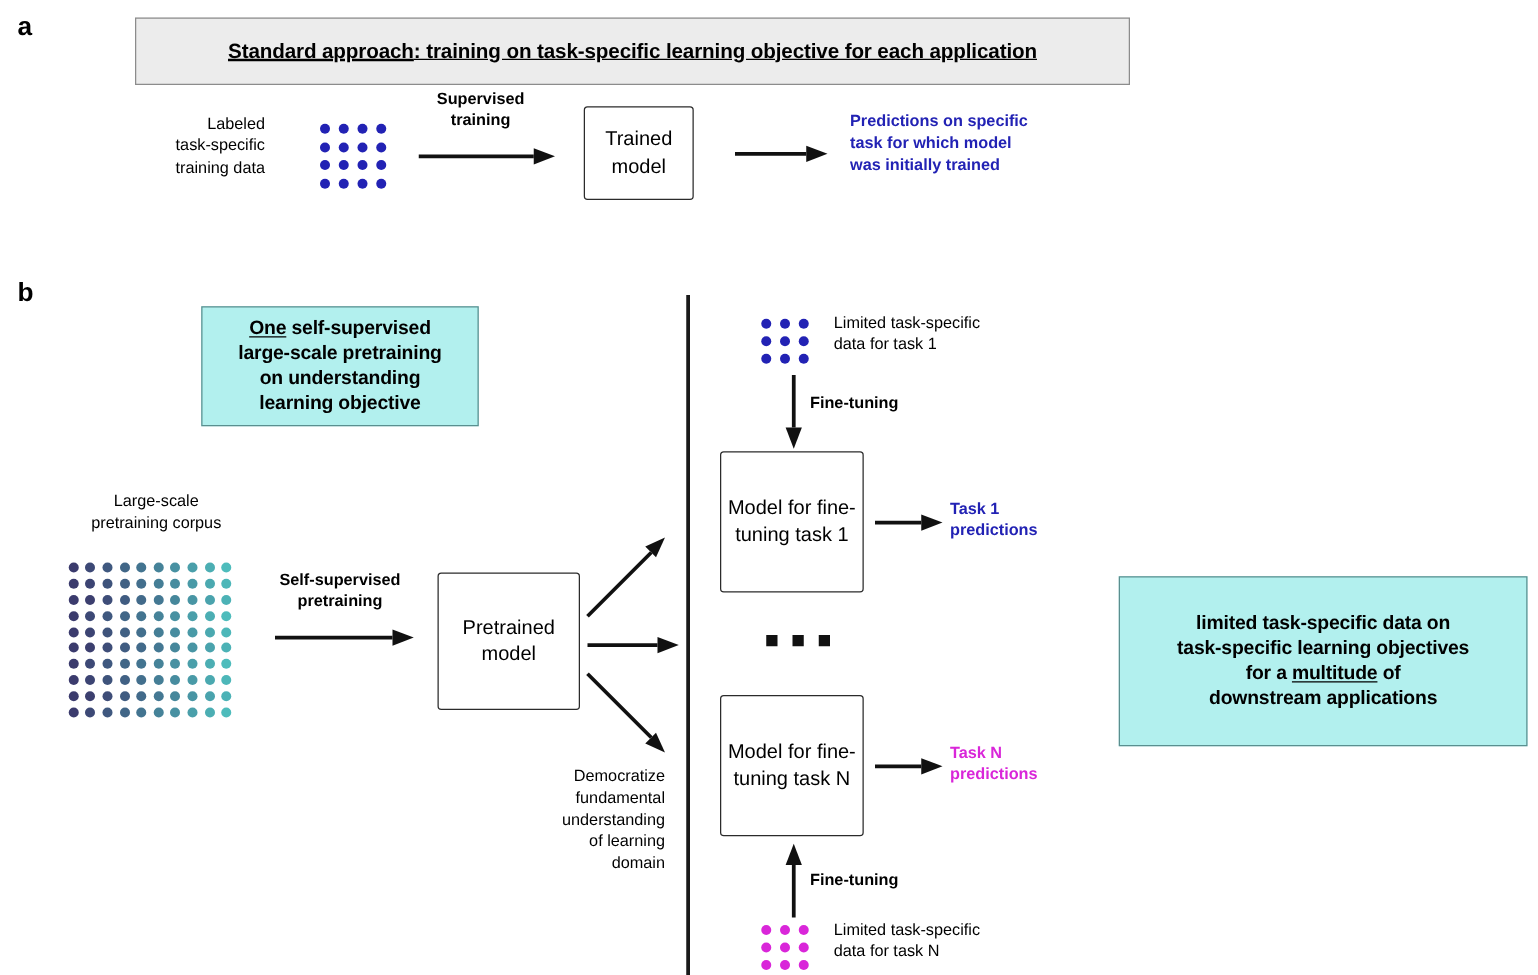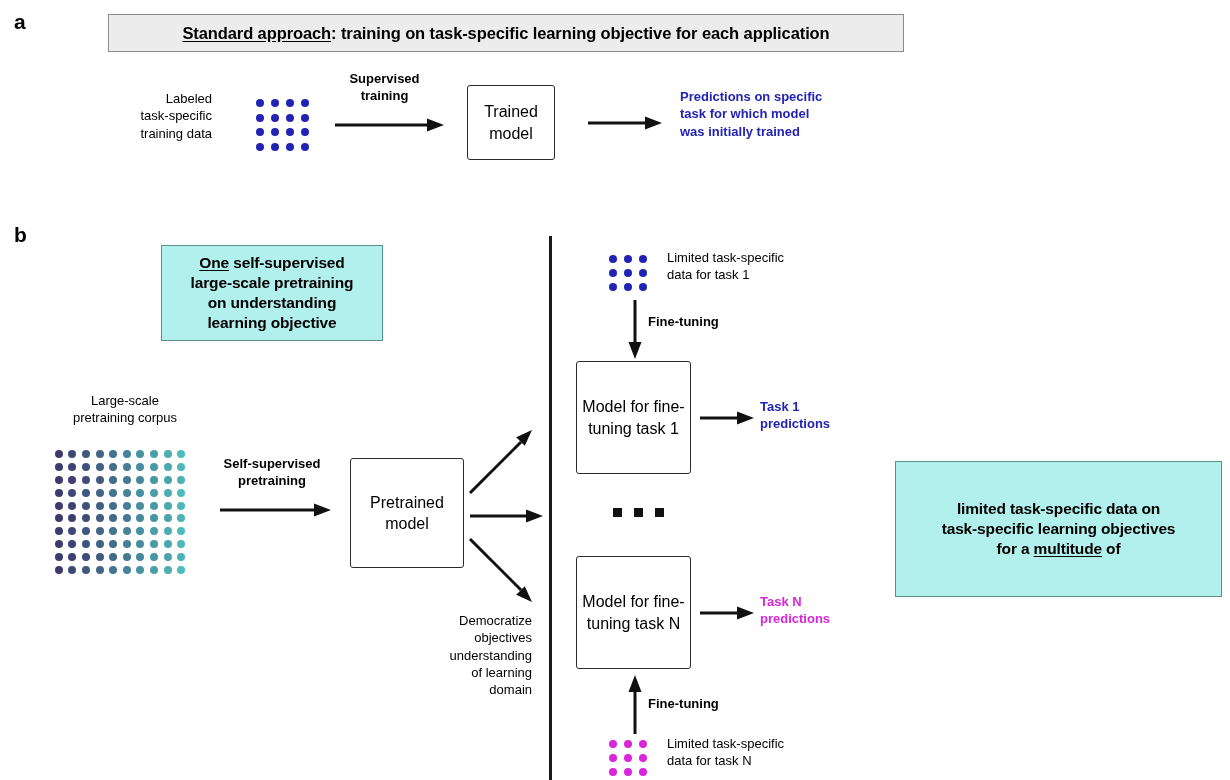--- a/index.html
+++ b/index.html
@@ -93,21 +93,21 @@
   .ellipsis { display: flex; gap: 12px; align-items: center; }
   .ellipsis span { width: 9px; height: 9px; background: #111111; display: block; }
 
   svg { display: block; overflow: visible; }
 </style>
 </head>
 <body>
 
 <div class="abs panel-letter" style="left:14px; top:11px;">a</div>
 
-<div class="abs banner" style="left:108px; top:14px; width:796px; height:38px;">
+<div class="abs banner" style="left:108px; top:14px; width:796px; height:54px;text-decoration:underline;">
   <span><span class="u">Standard approach</span><span>: training on task-specific learning objective for each application</span></span>
 </div>
 
 <div class="abs txt r" style="left:100px; top:90px; width:112px;">Labeled
 task-specific
 training data</div>
 
 <div class="abs dotgrid" id="a-dots" style="left: 252px; top: 96px; width: 60px; height: 58px; grid-template-columns: repeat(4, 1fr); grid-template-rows: repeat(4, 1fr);">
     <div style="display: flex; align-items: center; justify-content: center;">
       <div class="dot" style="width: 8px; height: 8px; background: rgb(34, 34, 180);"></div>
@@ -518,21 +518,21 @@
     <line x1="2" y1="96" x2="58" y2="96" stroke="#111" stroke-width="3"></line>
     <polygon points="58,89.5 75,96 58,102.5" fill="#111"></polygon>
     <line x1="2" y1="73" x2="53" y2="22" stroke="#111" stroke-width="3"></line>
     <polygon points="48.2,17.2 64,10 56.8,25.8" fill="#111"></polygon>
     <line x1="2" y1="119" x2="53" y2="170" stroke="#111" stroke-width="3"></line>
     <polygon points="48.2,174.8 64,182 56.8,166.2" fill="#111"></polygon>
   </svg>
 </div>
 
 <div class="abs txt r" style="left:380px; top:612px; width:152px;">Democratize
-objectives
+fundamental
 understanding
 of learning
 domain</div>
 
 <div class="abs divider" style="left:549px; top:236px; width:2.5px; height:544px;"></div>
 
 <div class="abs dotgrid" id="b-task1-dots" style="left: 606px; top: 252px; width: 44px; height: 42px; grid-template-columns: repeat(3, 1fr); grid-template-rows: repeat(3, 1fr);">
     <div style="display: flex; align-items: center; justify-content: center;">
       <div class="dot" style="width: 8px; height: 8px; background: rgb(34, 34, 180);"></div>
     </div>
@@ -648,14 +648,15 @@
   </div>
 
 <div class="abs txt l" style="left:667px; top:735px; width:200px;">Limited task-specific
 data for task N</div>
 
 <div class="abs cyanbox" style="left:895px; top:461px; width:327px; height:136px;">
   <div>
     <div>limited task-specific data on</div>
     <div>task-specific learning objectives</div>
     <div><span>for a </span><span class="u">multitude</span><span> of</span></div>
+    <div>downstream applications</div>
   </div>
 </div>
 
 </body></html>

